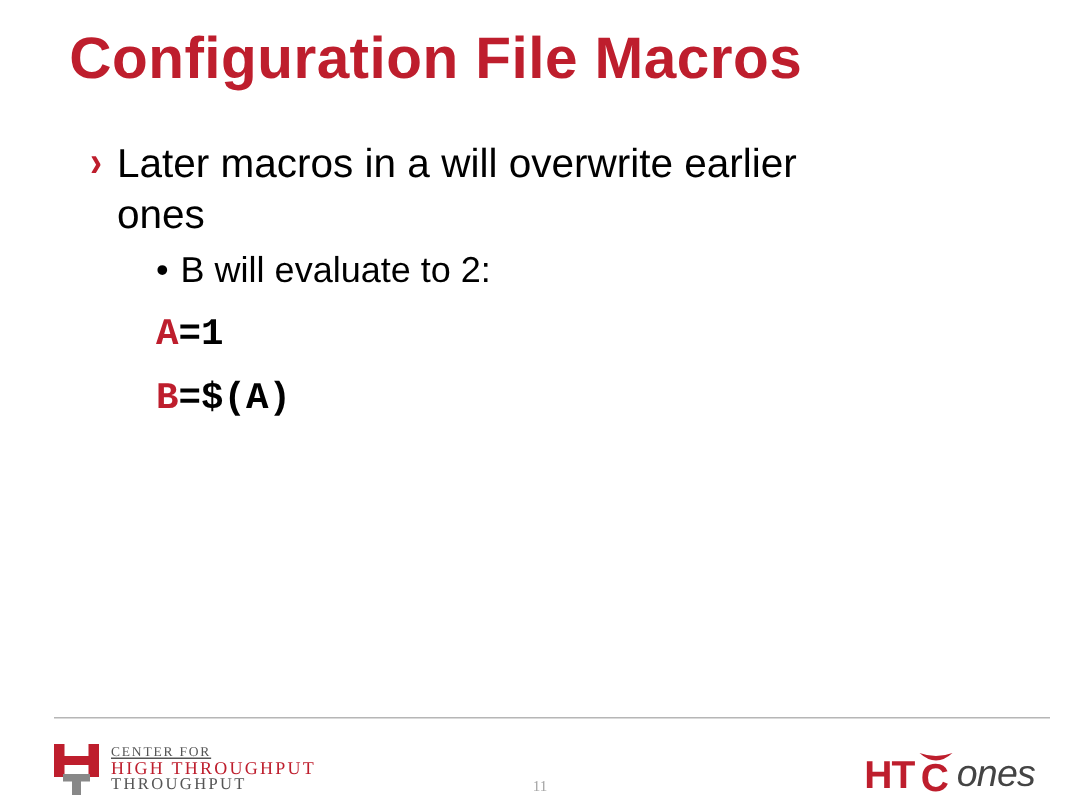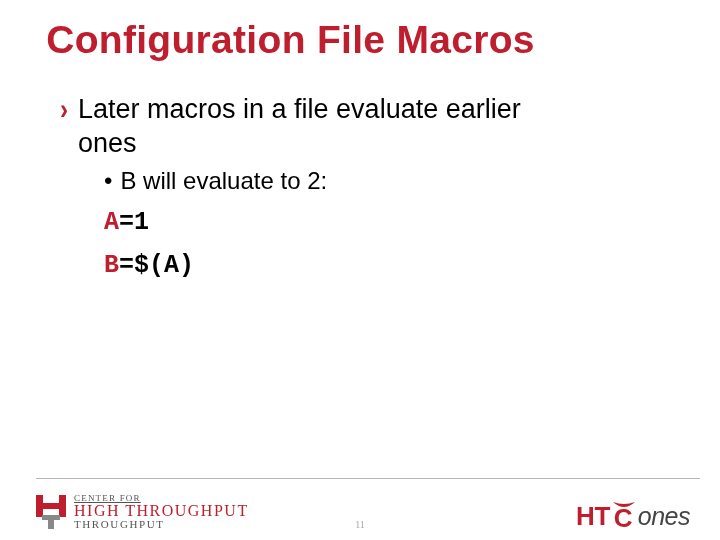--- a/index.html
+++ b/index.html
@@ -139,21 +139,21 @@
   }
   .ht-t .tv { position: absolute; bottom: 0; left: 6px; width: 6px; height: 14px; background: #888; }
   .ht-t .th { position: absolute; top: 0; left: 0; width: 18px; height: 5px; background: #888; }
   .chtc-text {
     display: flex;
     flex-direction: column;
     line-height: 1.0;
     font-family: Georgia, "Times New Roman", serif;
   }
   .chtc-text .l1 { font-size: 9px; letter-spacing: 1.2px; color: #555; text-decoration: underline; }
-  .chtc-text .l2 { font-size: 16px; letter-spacing: 1.5px; color: #be1e2d; }
+  .chtc-text .l2 { font-size: 12px; letter-spacing: 1.5px; color: #be1e2d; }
   .chtc-text .l3 { font-size: 11px; letter-spacing: 1.6px; color: #555; }
   .logo-right {
     position: absolute;
     right: 30px;
     bottom: 8px;
     display: flex;
     align-items: flex-end;
   }
   .htc-logo {
     font-family: Arial, Helvetica, sans-serif;
@@ -189,21 +189,21 @@
 <body>
 
 <div class="slide">
 
   <div class="title">Configuration File Macros</div>
 
   <div class="body">
 
     <div class="bullet1">
       <span class="chevron">›</span>
-      <span class="b1text">Later macros in a file evaluate earlier ones</span>
+      <span class="b1text">Later macros in a will overwrite earlier ones</span>
     </div>
 
     <div class="bullet2">
       <span class="dot">•</span>
       <span class="b2text">B will evaluate to 2:</span>
     </div>
 
     <div class="codeblock">
       <div class="ln"><span class="kw">A</span><span>=1</span></div>
       <div class="ln"><span class="kw">B</span><span>=$(A)</span></div>

